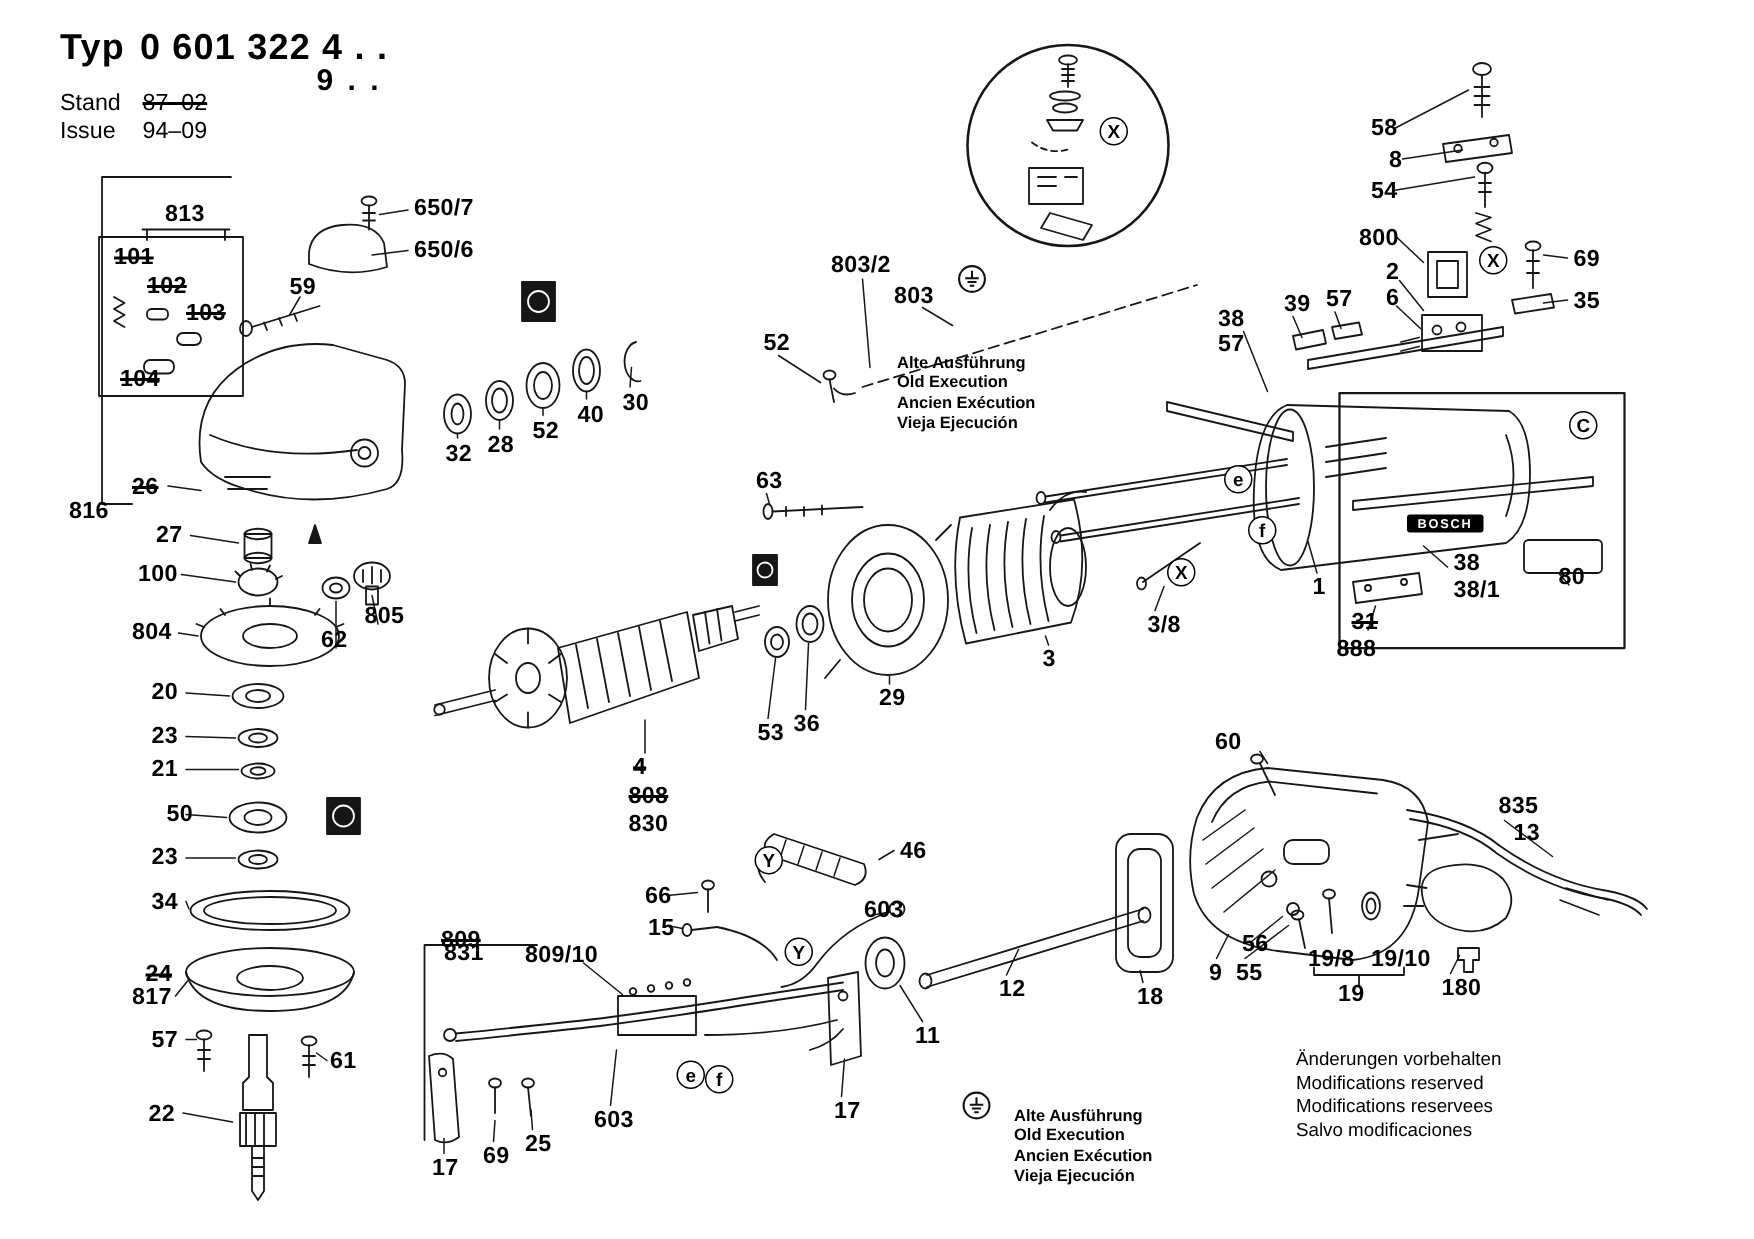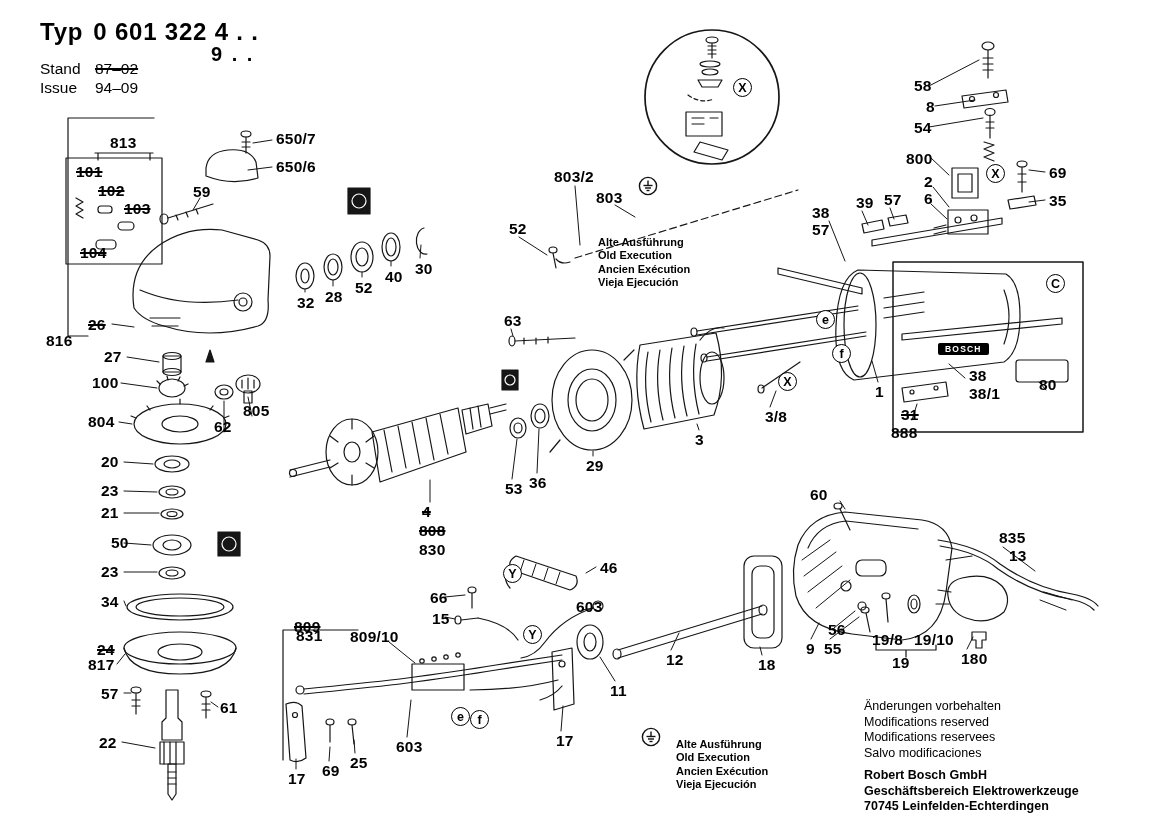--- a/index.html
+++ b/index.html
@@ -335,25 +335,20 @@
     <div>Old Execution</div>
     <div>Ancien Exécution</div>
     <div>Vieja Ejecución</div>
   </div>
 
   <div class="footer-note">
     <div>Änderungen vorbehalten</div>
     <div>Modifications reserved</div>
     <div>Modifications reservees</div>
     <div>Salvo modificaciones</div>
-    <div class="company">
-      <div>Robert Bosch GmbH</div>
-      <div>Geschäftsbereich Elektrowerkzeuge</div>
-      <div>70745 Leinfelden-Echterdingen</div>
-    </div>
   </div>
 
   <div id="labels-layer">
       <div class="part-label" style="left: 276px; top: 131px;">650/7</div>
       <div class="part-label" style="left: 276px; top: 159px;">650/6</div>
       <div class="part-label" style="left: 110px; top: 135px;">813</div>
       <div class="part-label strike" style="left: 76px; top: 164px;">101</div>
       <div class="part-label strike" style="left: 98px; top: 183px;">102</div>
       <div class="part-label strike" style="left: 124px; top: 201px;">103</div>
       <div class="part-label strike" style="left: 80px; top: 245px;">104</div>

